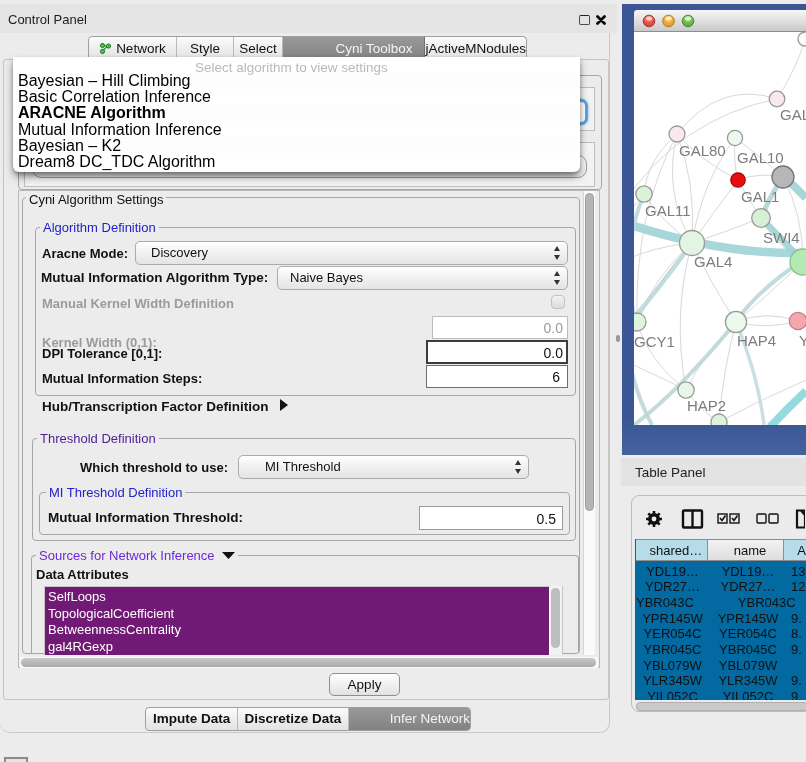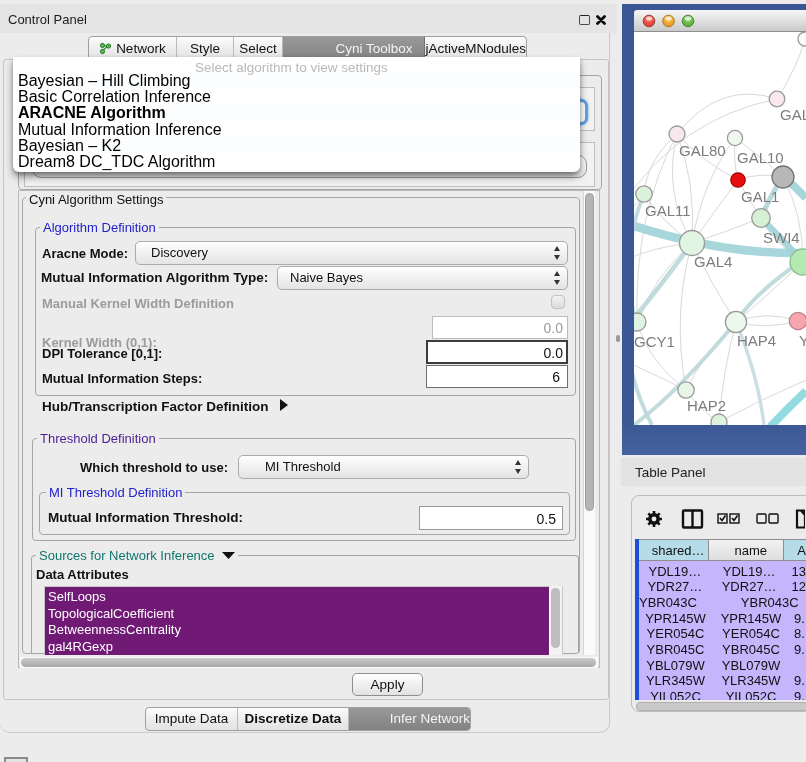--- a/index.html
+++ b/index.html
@@ -123,39 +123,39 @@
     </svg>
 </div>
 
 <div class="grp" style="left:39px;top:492px;width:529px;height:41px;"></div>
 <div class="grplab" style="left:46px;top:486px;color:#2222cc;">MI Threshold Definition</div>
 <div class="blab abs" style="left:48px;top:510px;font-size:13.5px;">Mutual Information Threshold:</div>
 <div class="field" style="left:419px;top:506px;width:144px;height:24px;line-height:24px;border:1px solid #9a9a9a;
      box-sizing:border-box;"><span style="padding-right:6px;">0.5</span></div>
 
 <div class="grp" style="left:31px;top:555px;width:546px;height:97px;border-bottom:none;border-radius:4px 4px 0 0;"></div>
-<div class="grplab" style="left:36px;top:549px;color:#0f766e;">Sources for Network Inference
+<div class="grplab" style="left:36px;top:549px;color:#6d28d9;">Sources for Network Inference
   <svg width="13" height="9" viewBox="0 0 13 9" style="margin-left:4px;">
       <path d="M0 1 L13 1 L6.5 8 Z" fill="#111"></path>
     </svg>
 </div>
 <div class="blab abs" style="left:36px;top:567px;">Data Attributes</div>
 
 <div class="abs" style="left:44px;top:586px;width:519px;height:69px;background:#fff;border:1px solid #c7c7c7;border-bottom:none;box-sizing:border-box;"></div>
 <div class="abs" style="left:45px;top:587px;width:504px;height:68px;background:#701a75;color:#fff;font-size:13px;">
   <div style="padding:2px 0 0 3px;line-height:16.6px;">SelfLoops<br>TopologicalCoefficient<br>BetweennessCentrality<br>gal4RGexp</div>
 </div>
 <div class="abs" style="left:550px;top:586px;width:12px;height:69px;background:#f2f2f2;"></div>
 <div class="abs" style="left:551px;top:588px;width:9px;height:60px;background:#bdbdbd;border-radius:5px;"></div>
 
-<div class="abs" style="left:352px;top:673px;width:71px;height:23px;border:1px solid #8f8f8f;border-radius:5px;
+<div class="abs" style="left:329px;top:673px;width:71px;height:23px;border:1px solid #8f8f8f;border-radius:5px;
      background:linear-gradient(#ffffff,#ededed 60%,#e2e2e2);text-align:center;line-height:22px;font-size:13.5px;color:#111;box-sizing:border-box;">Apply</div>
 
 <div class="seg" style="left:145px;top:707px;width:324px;height:21.5px;">
-  <div style="width:98px;font-weight:normal;">Impute Data</div>
+  <div style="width:98px;font-weight:bold;">Impute Data</div>
   <div style="width:118px;font-weight:bold;">Discretize Data</div>
   <div class="sel" style="flex:1;font-weight:normal;">Infer Network</div>
 </div>
 
 <div class="abs" id="popup" style="left:13px;top:57px;width:567px;height:115px;background:#fff;
      border-radius:0 0 6px 6px;box-shadow:0 5px 8px -1px rgba(0,0,0,0.5),0 2px 4px rgba(0,0,0,0.18);
      background-image:repeating-linear-gradient(#ffffff 0,#ffffff 16px,#fbfdfe 16px,#fbfdfe 32px);"></div>
 <div class="abs" style="left:195px;top:60px;width:260px;font-size:13.5px;color:#b9b9b9;">Select algorithm to view settings</div>
 <div class="abs" style="left:18px;top:73px;font-size:16px;color:#000;line-height:16.2px;">
   Bayesian – Hill Climbing<br>
@@ -301,21 +301,21 @@
   </g>
 
   <g stroke="#111" stroke-width="1.4" fill="none">
     <rect x="112" y="5" width="9" height="9" rx="1"></rect>
     <rect x="124" y="5" width="9" height="9" rx="1"></rect>
   </g>
 
   <path d="M152 1.5 L160 1.5 L160 18.5 L152 18.5 Z M156 1.5 L160 6" fill="none" stroke="#111" stroke-width="2.2"></path>
 </svg>
 
-<div class="abs" id="tbl" style="left:635px;top:539px;width:171px;height:161px;background:#c4b5fd;border-left:4px solid #1d4ed8;box-sizing:border-box;font-size:13px;color:#111;overflow:hidden;">
+<div class="abs" id="tbl" style="left:635px;top:539px;width:171px;height:161px;background:#0369a1;border-left:1px solid #1d4ed8;box-sizing:border-box;font-size:13px;color:#111;overflow:hidden;">
     <div style="display:flex;height:22px;line-height:22px;text-align:center;">
       <div style="width:73px;background:#b5dce8;border:1px solid #8e8e8e;border-left:none;box-sizing:border-box;text-indent:9px;">shared…</div>
       <div style="width:78px;background:linear-gradient(#f2f2f2,#dedede);border:1px solid #8e8e8e;border-left:none;box-sizing:border-box;text-indent:9px;">name</div>
       <div style="flex:1;background:#b5dce8;border:1px solid #8e8e8e;border-left:none;border-right:none;box-sizing:border-box;text-indent:13px;">A</div>
     </div>
     <div style="height:2.5px;"></div>
     <div style="display:flex;height:15.7px;line-height:15.7px;text-align:center;">
       <div style="width:73px;">YDL19…</div>
       <div style="width:78px;">YDL19…</div>
       <div style="flex:1;text-align:left;padding-left:4px;">13</div>

